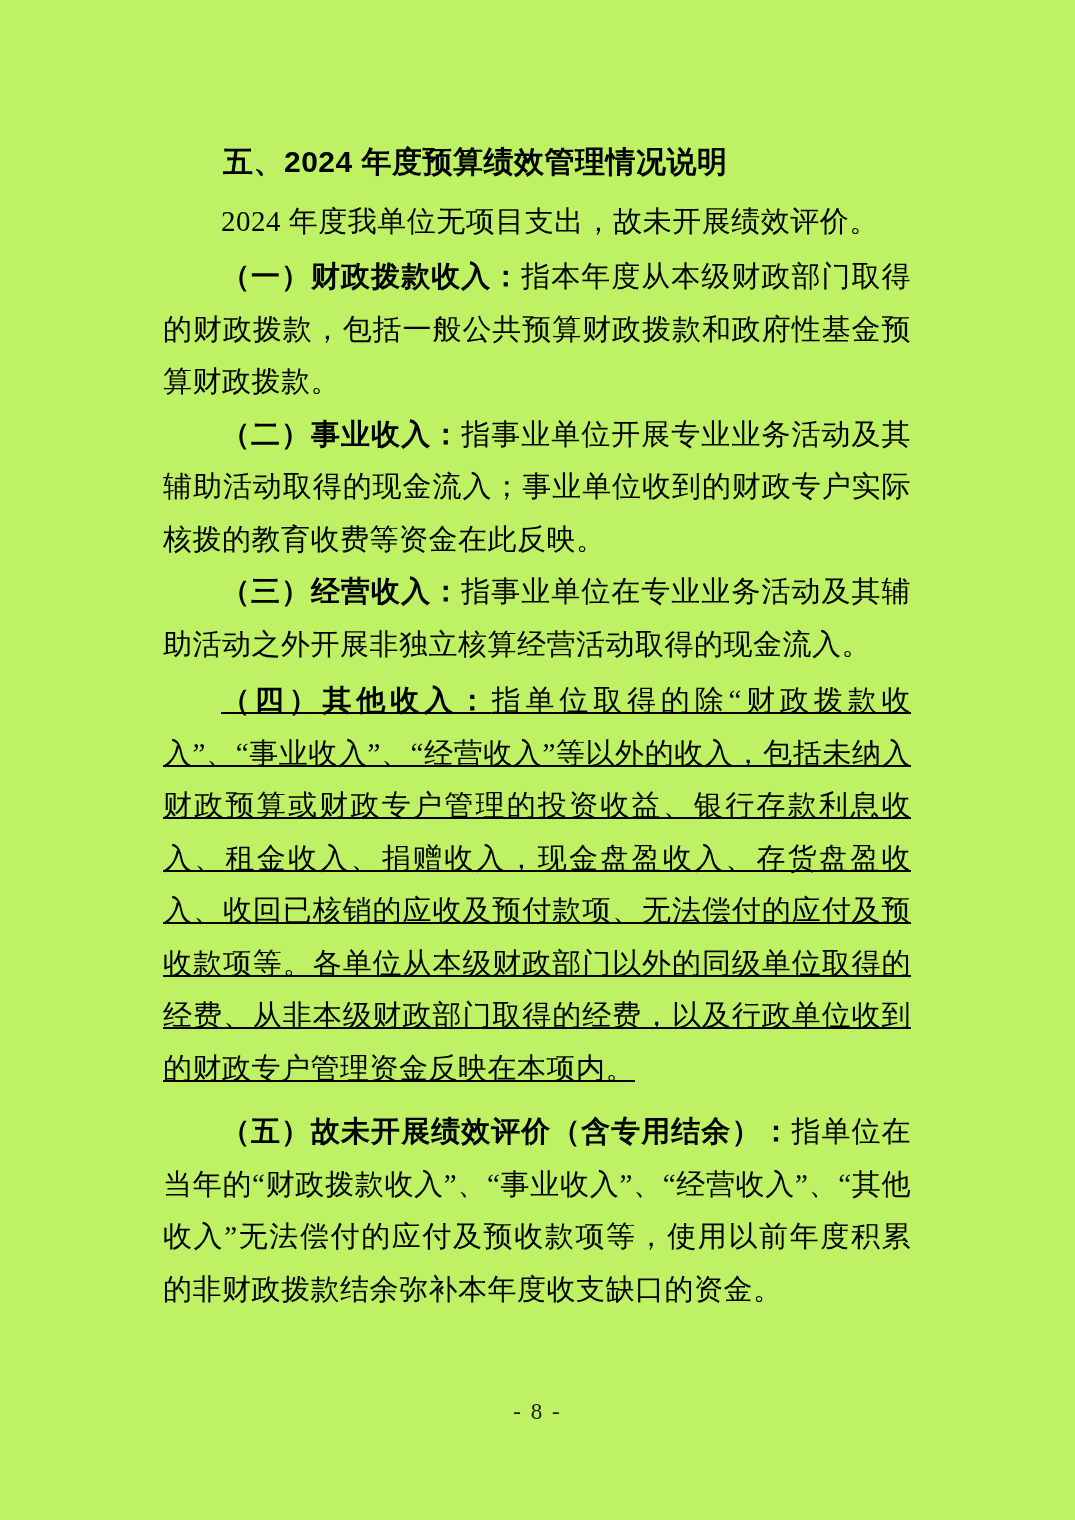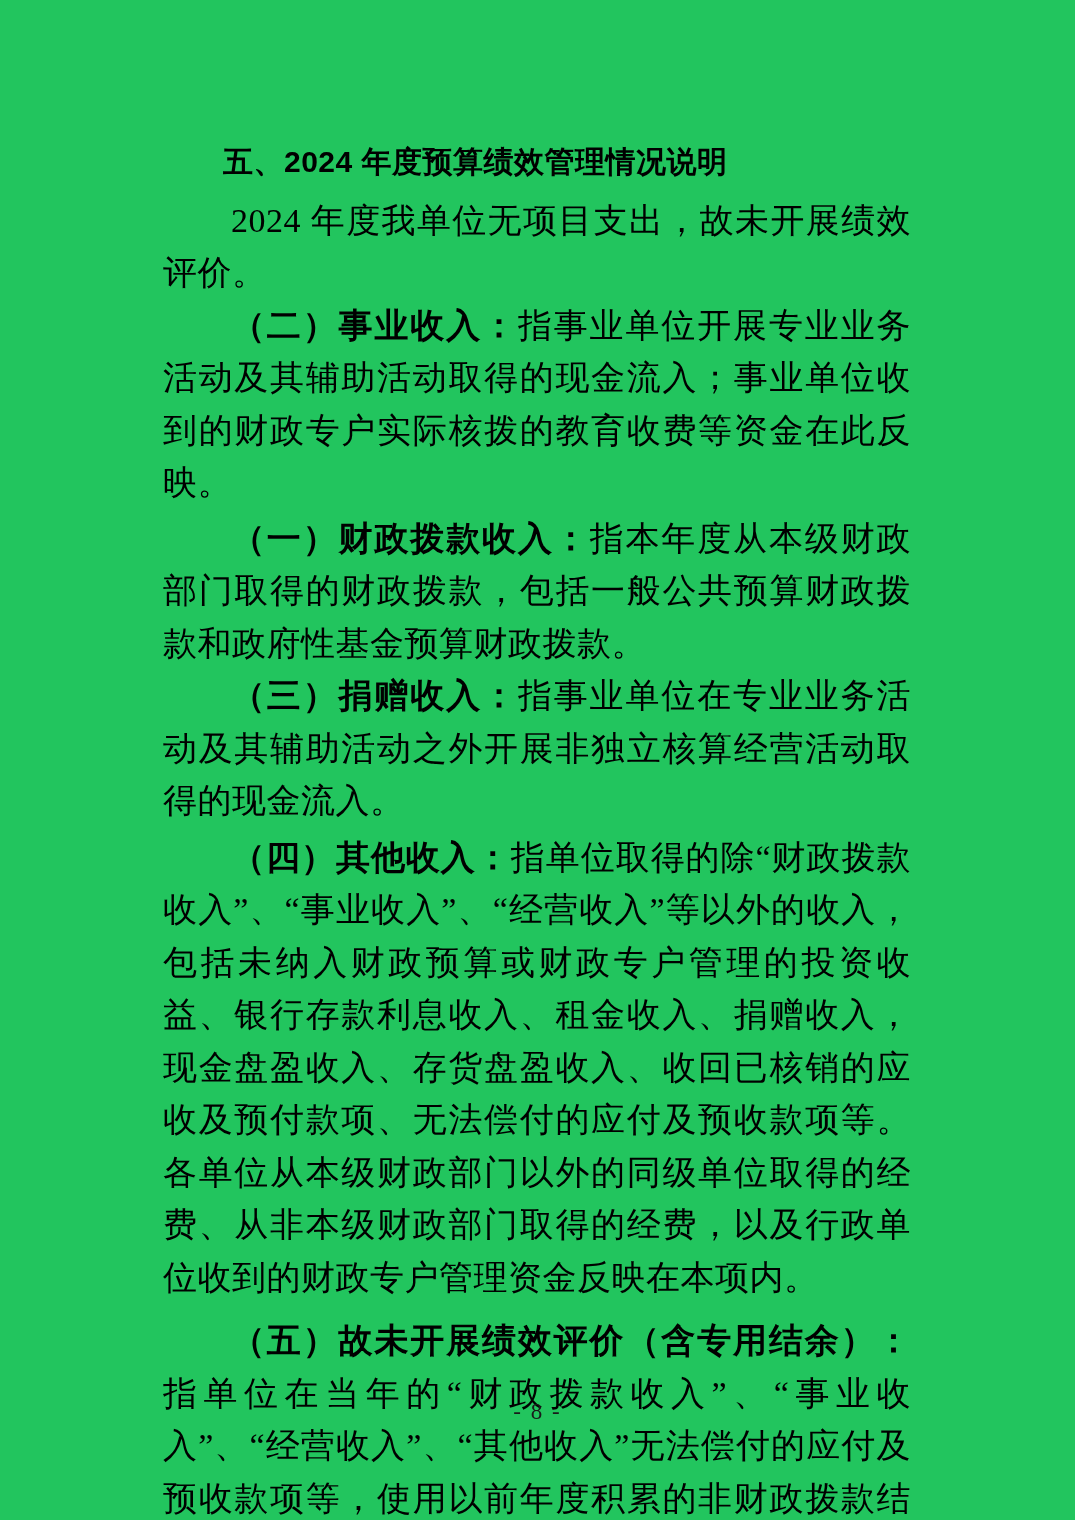--- a/index.html
+++ b/index.html
@@ -11,53 +11,53 @@
     height: 1520px;
     position: relative;
     background: #ffffff;
     color: #000000;
     font-family: "Liberation Serif", "DejaVu Serif", serif;
     overflow: hidden;
   }
   .page {
     position: absolute;
     inset: 0;
-    background: #22c55e;
+    background: #bef264;
   }
   .content {
     position: absolute;
     left: 163px;
     top: 136px;
     width: 748px;
   }
   .doc-heading {
     font-family: "Liberation Sans", "DejaVu Sans", sans-serif;
     font-weight: bold;
     font-size: 30px;
     line-height: 52.5px;
     margin: 0;
     text-indent: 2em;
     text-align: left;
     letter-spacing: 0.5px;
     white-space: nowrap;
   }
   .doc-para {
-    font-size: 34px;
+    font-size: 29px;
     line-height: 52.5px;
     margin: 0;
     text-indent: 2em;
     text-align: justify;
     text-justify: inter-ideograph;
     letter-spacing: 0.5px;
   }
   .doc-para .term {
     font-weight: bold;
   }
   .mt3  { margin-top: 3px; }
-  .mt4  { margin-top: 4px; }
+  .mt4  { margin-top: 4px; text-decoration: underline; }
   .mt6  { margin-top: 6px; }
   .mt11 { margin-top: 11px; }
   .footer {
     position: absolute;
     left: 0;
     right: 0;
     top: 1399px;
     text-align: center;
     font-size: 23px;
     letter-spacing: 2px;
@@ -69,25 +69,25 @@
 <body>
 
 <div class="page">
   <div class="content">
 
     <h2 class="doc-heading">五、2024 年度预算绩效管理情况说明</h2>
 
     <p class="doc-para mt6"><span>2024 年度我单位无项目支出，故未开展绩效评价。</span></p>
 
 
+    <p class="doc-para mt3"><b class="term">（一）财政拨款收入：</b><span>指本年度从本级财政部门取得的财政拨款，包括一般公共预算财政拨款和政府性基金预算财政拨款。</span></p>
+
     <p class="doc-para"><b class="term">（二）事业收入：</b><span>指事业单位开展专业业务活动及其辅助活动取得的现金流入；事业单位收到的财政专户实际核拨的教育收费等资金在此反映。</span></p>
 
-    <p class="doc-para mt3"><b class="term">（一）财政拨款收入：</b><span>指本年度从本级财政部门取得的财政拨款，包括一般公共预算财政拨款和政府性基金预算财政拨款。</span></p>
-
-    <p class="doc-para"><b class="term">（三）捐赠收入：</b><span>指事业单位在专业业务活动及其辅助活动之外开展非独立核算经营活动取得的现金流入。</span></p>
+    <p class="doc-para"><b class="term">（三）经营收入：</b><span>指事业单位在专业业务活动及其辅助活动之外开展非独立核算经营活动取得的现金流入。</span></p>
 
     <p class="doc-para mt4"><b class="term">（四）其他收入：</b><span>指单位取得的除“财政拨款收入”、“事业收入”、“经营收入”等以外的收入，包括未纳入财政预算或财政专户管理的投资收益、银行存款利息收入、租金收入、捐赠收入，现金盘盈收入、存货盘盈收入、收回已核销的应收及预付款项、无法偿付的应付及预收款项等。各单位从本级财政部门以外的同级单位取得的经费、从非本级财政部门取得的经费，以及行政单位收到的财政专户管理资金反映在本项内。</span></p>
 
     <p class="doc-para mt11"><b class="term">（五）故未开展绩效评价（含专用结余）：</b><span>指单位在当年的“财政拨款收入”、“事业收入”、“经营收入”、“其他收入”无法偿付的应付及预收款项等，使用以前年度积累的非财政拨款结余弥补本年度收支缺口的资金。</span></p>
 
   </div>
 
   <div class="footer">- 8 -</div>
 </div>
 

